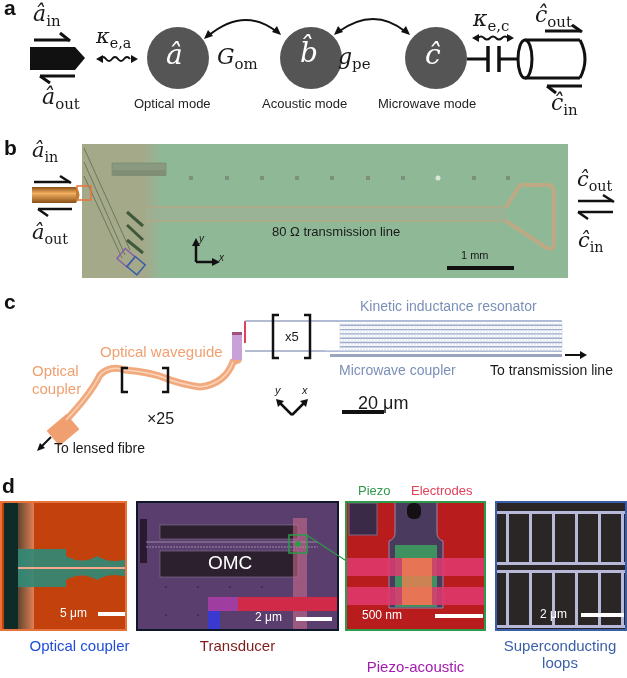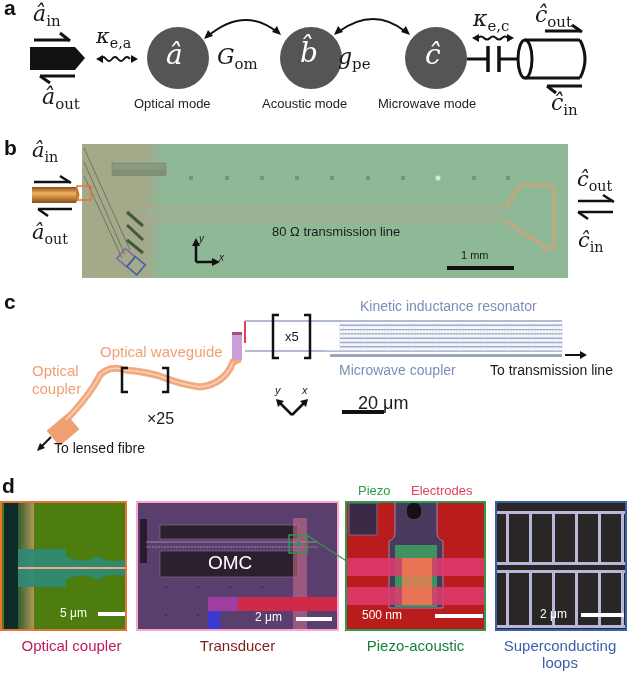--- a/index.html
+++ b/index.html
@@ -331,34 +331,34 @@
   <div class="abs" style="left:490px;top:362px;font-size:14px;">To transmission line</div>
   <div class="abs" style="left:54px;top:440px;font-size:14px;">To lensed fibre</div>
   <div class="abs" style="left:275px;top:384px;font-size:11px;font-style:italic;">y</div>
   <div class="abs" style="left:302px;top:384px;font-size:11px;font-style:italic;">x</div>
   <div class="abs" style="left:342px;top:393px;font-size:18px;margin-left:16px;">20 μm</div>
 </div>
 
 <div>
   <div class="panel-letter" style="left:2px;top:474px;">d</div>
 
-  <div class="abs" style="left:0;top:501px;width:127px;height:130px;border:2px solid #e8733a;box-sizing:border-box;background:#4d7c0f;overflow:hidden;">
+  <div class="abs" style="left:0;top:501px;width:127px;height:130px;border:2px solid #e8733a;box-sizing:border-box;background:#c2410c;overflow:hidden;">
     <div class="abs" style="left:2px;top:0;width:14px;height:130px;background:#0f2b28;"></div>
     <div class="abs" style="left:16px;top:0;width:16px;height:130px;background:linear-gradient(90deg,#214a44,#f5a88a);opacity:0.6;"></div>
     <svg width="127" height="130" style="left:0;top:0;">
       <rect x="16" y="46" width="48" height="38" fill="#2d8a78" opacity="0.9"></rect>
       <path d="M64,53 Q80,62 95,53 Q110,62 127,55 L127,75 Q110,68 95,77 Q80,68 64,77 Z" fill="#2d8a78" opacity="0.9"></path>
       <line x1="16" y1="65" x2="127" y2="65" stroke="#f5a88a" stroke-width="2"></line>
       <rect x="96" y="109" width="27" height="4" fill="#fff"></rect>
     </svg>
     <div class="scale-text" style="left:58px;top:103px;">5 μm</div>
   </div>
-  <div class="caption" style="left:8px;top:637px;width:127px;color:#be185d;">Optical coupler</div>
-
-  <div class="abs" style="left:136px;top:501px;width:203px;height:130px;border:2px solid #f9a8d4;box-sizing:border-box;background:#5a3e6e;overflow:hidden;">
+  <div class="caption" style="left:16px;top:637px;width:127px;color:#1d4ed8;">Optical coupler</div>
+
+  <div class="abs" style="left:136px;top:501px;width:203px;height:130px;border:2px solid #0f172a;box-sizing:border-box;background:#5a3e6e;overflow:hidden;">
     <svg width="203" height="130" style="left:0;top:0;">
       <rect x="2" y="16" width="7" height="44" fill="#2a1a30"></rect>
       <rect x="22" y="22" width="138" height="14" fill="#2c1f2e" stroke="#8a7a90" stroke-width="0.6"></rect>
       <rect x="22" y="48" width="138" height="26" fill="#2c1f2e" stroke="#8a7a90" stroke-width="0.6"></rect>
       <line x1="8" y1="39" x2="180" y2="39" stroke="#9a88a8" stroke-width="1"></line>
       <line x1="8" y1="44" x2="180" y2="44" stroke="#9a88a8" stroke-width="1" stroke-dasharray="2,1"></line>
       <rect x="155" y="15" width="14" height="115" fill="#d4708e" opacity="0.55"></rect>
       <rect x="151" y="32" width="18" height="18" fill="none" stroke="#2e9a4a" stroke-width="1.5"></rect>
       <circle cx="160" cy="41" r="3" fill="#2e9a4a"></circle>
       <rect x="70" y="94" width="30" height="14" fill="#a03da0"></rect>
@@ -391,21 +391,21 @@
       <rect x="48" y="42" width="42" height="62" fill="#3cb060" opacity="0.75"></rect>
       <rect x="0" y="55" width="141" height="18" fill="#e03a70" opacity="0.85"></rect>
       <rect x="0" y="84" width="141" height="18" fill="#e03a70" opacity="0.85"></rect>
       <rect x="55" y="55" width="30" height="47" fill="#f08050" opacity="0.8"></rect>
       <rect x="88" y="111" width="48" height="4" fill="#fff"></rect>
     </svg>
     <div class="scale-text" style="left:15px;top:105px;">500 nm</div>
   </div>
   <div class="abs" style="left:358px;top:483px;font-size:13px;color:#2e9a4a;">Piezo</div>
   <div class="abs" style="left:411px;top:483px;font-size:13px;color:#e0405a;">Electrodes</div>
-  <div class="caption" style="left:345px;top:637px;width:141px;color:#15803d;line-height:17px;">
+  <div class="caption" style="left:345px;top:658px;width:141px;color:#a21caf;line-height:17px;">
     <div>Piezo-acoustic</div>
   </div>
 
   <div class="abs" style="left:495px;top:501px;width:132px;height:130px;border:2px solid #3a5fa8;box-sizing:border-box;background:#2a2626;overflow:hidden;">
     <svg width="132" height="130" style="left:0;top:0;" id="loops">
         <rect x="0" y="8" width="132" height="3" fill="#b8b8d8"></rect>
         <rect x="0" y="59" width="132" height="3" fill="#b8b8d8"></rect>
         <rect x="0" y="67" width="132" height="3" fill="#b8b8d8"></rect>
         <rect x="0" y="122" width="132" height="3" fill="#b8b8d8"></rect>
         <rect x="9" y="8" width="3" height="54" fill="#b8b8d8"></rect>

